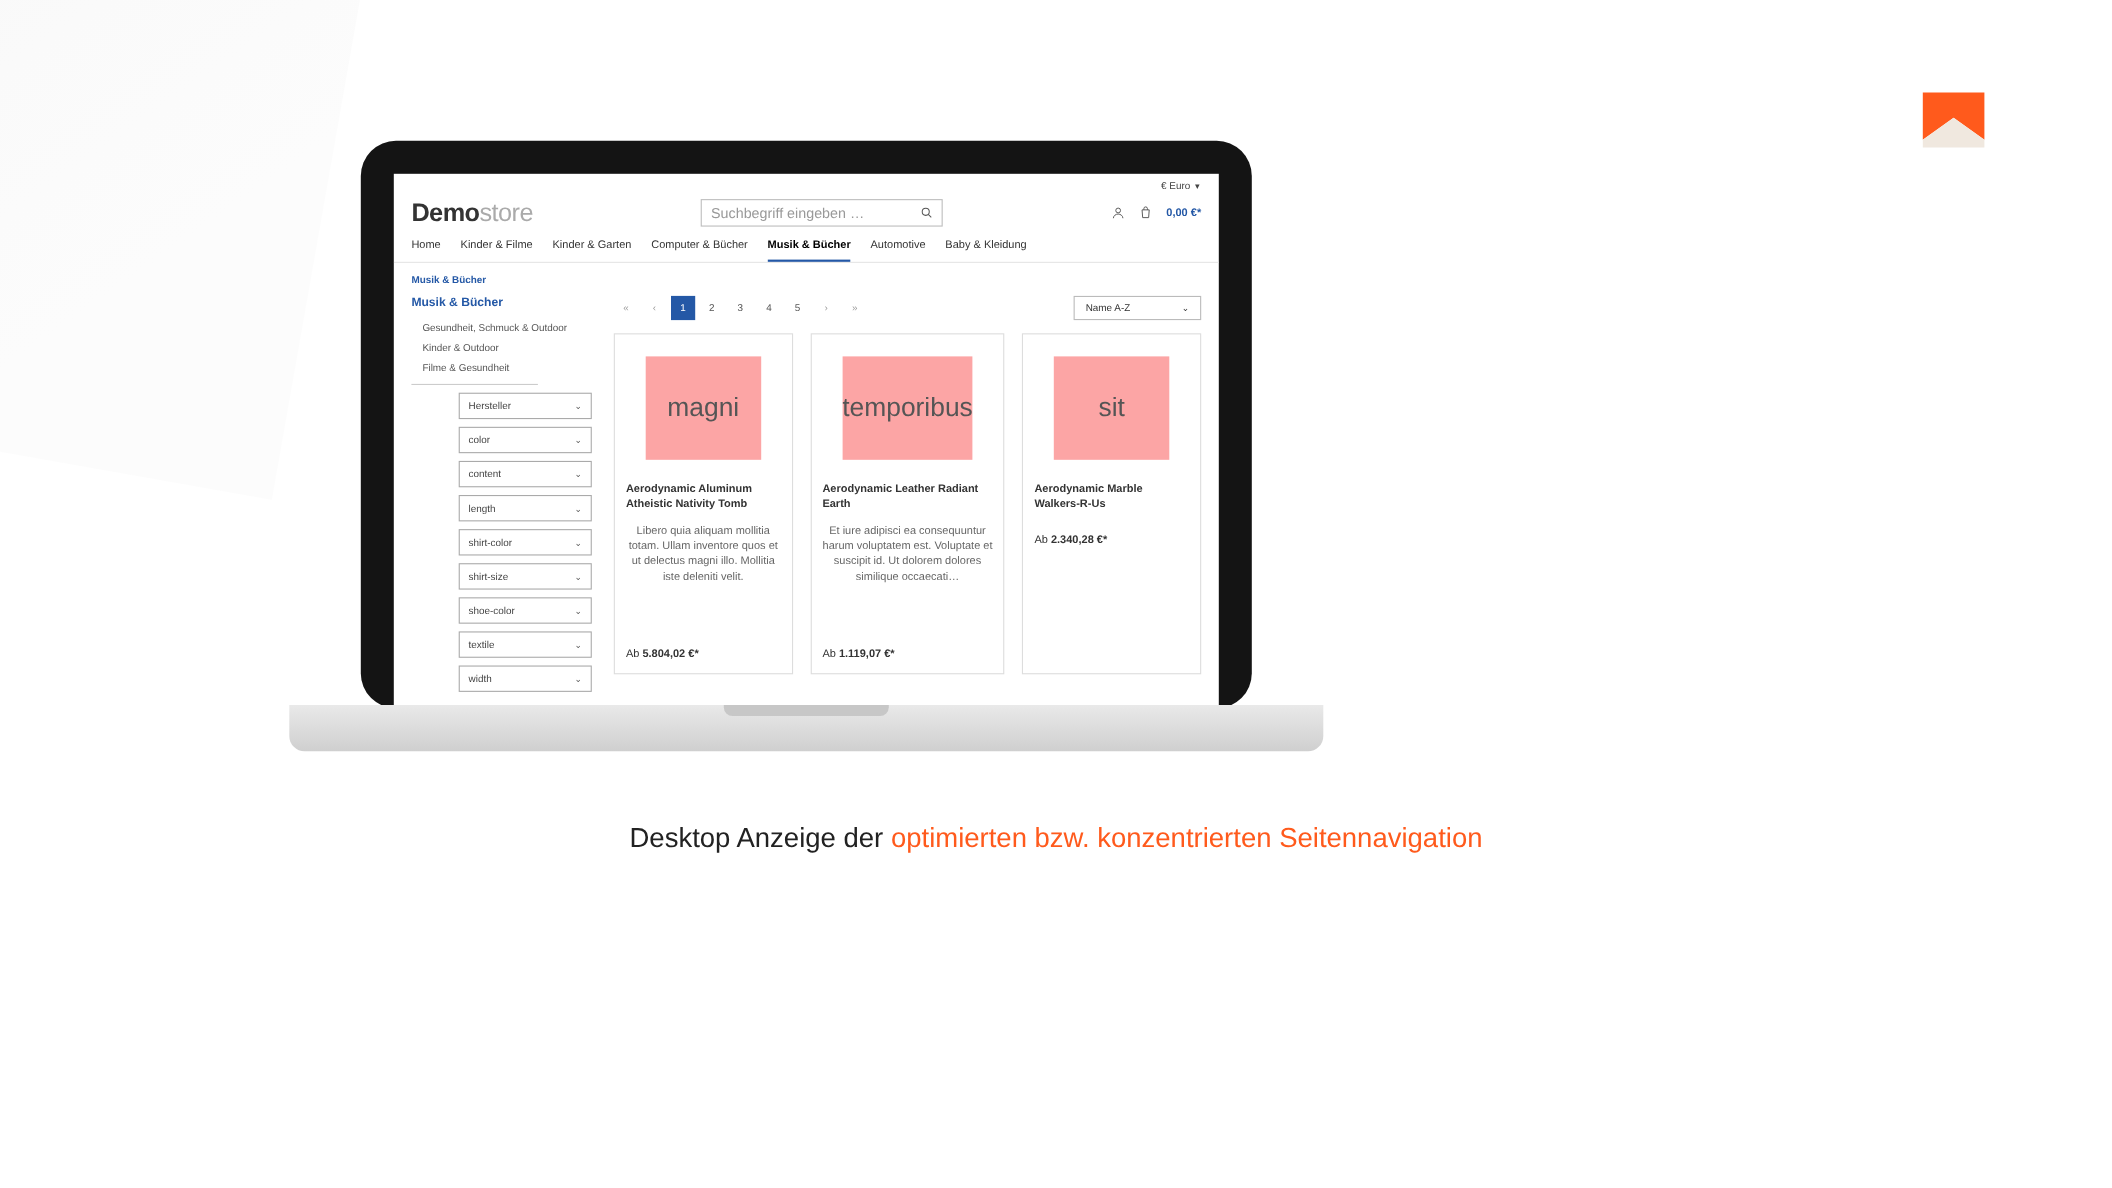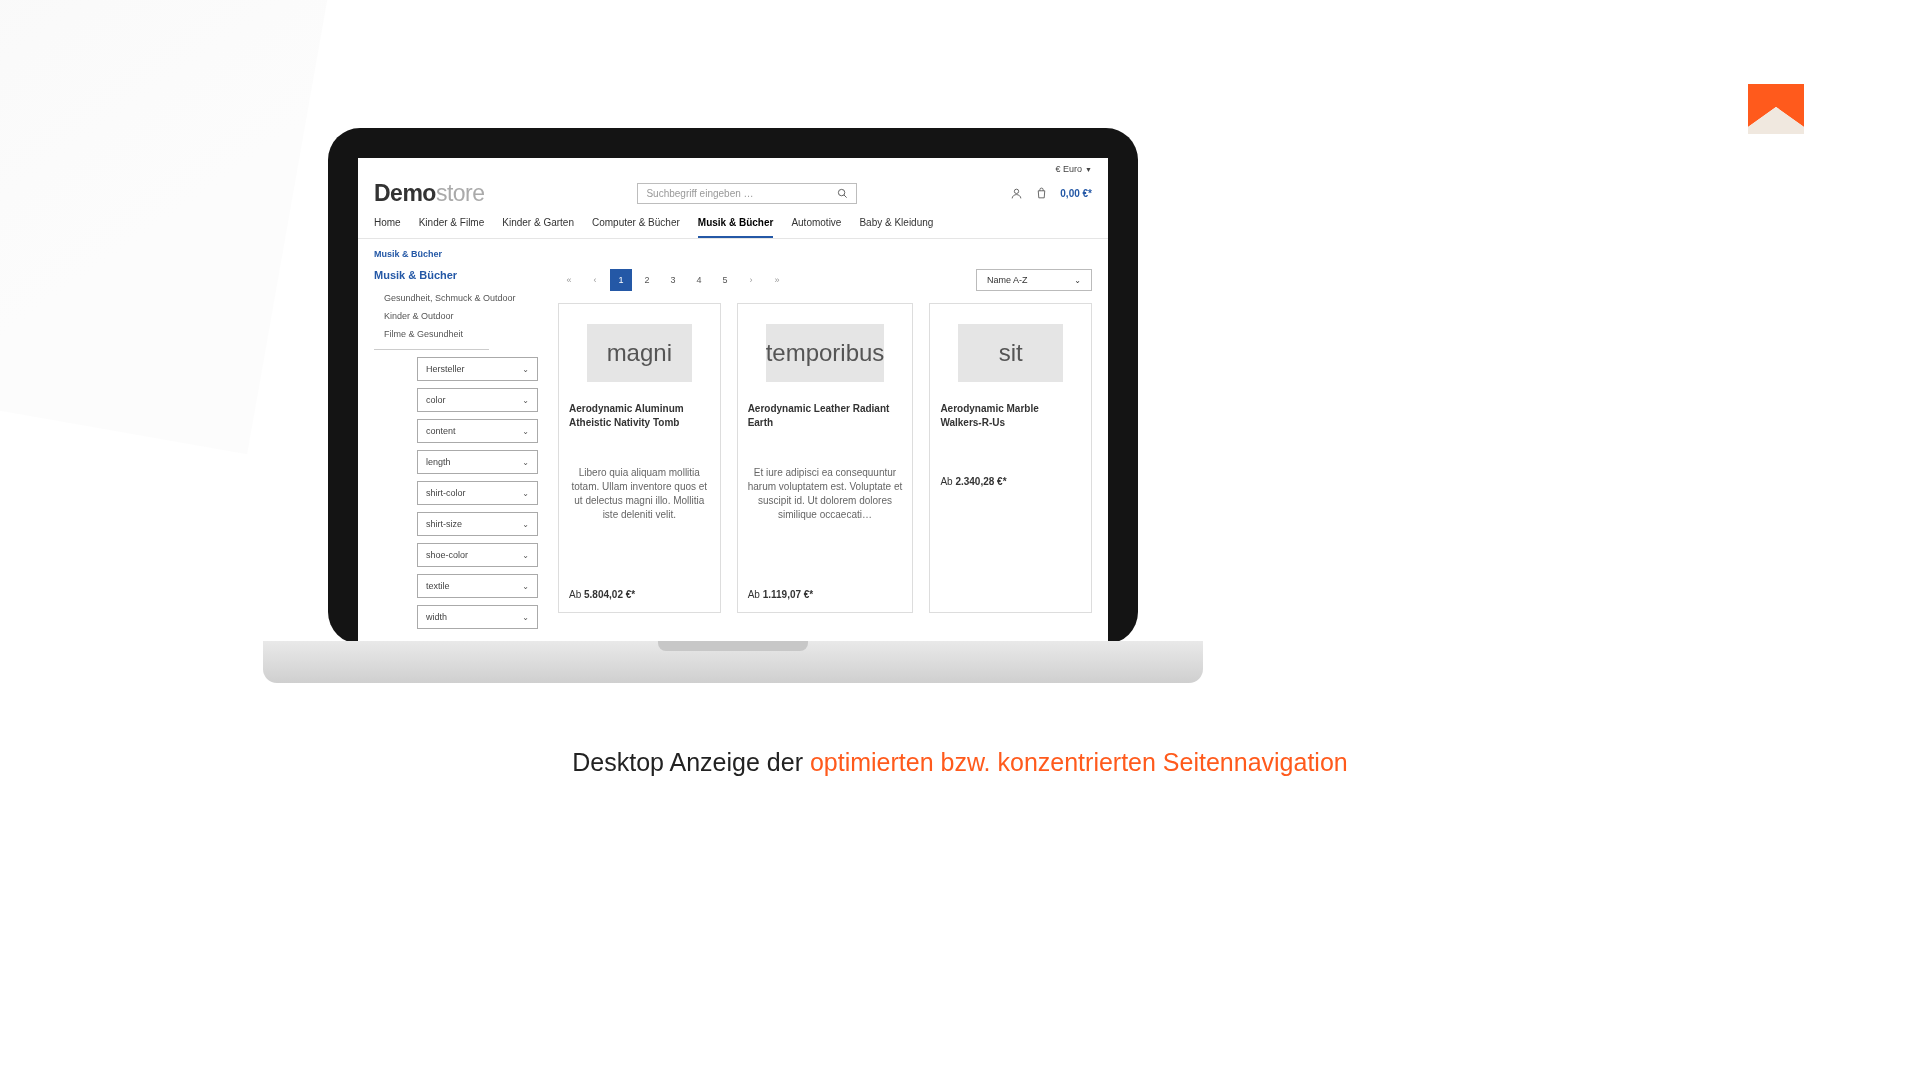--- a/index.html
+++ b/index.html
@@ -67,21 +67,21 @@
   .header {
     display: flex; align-items: center; justify-content: space-between;
     padding: 4px 16px 4px 16px;
   }
   .logo span.b { font-weight: 700; color: #333; }
   .logo { font-size: 23px; color: #aaa; letter-spacing: -0.5px; }
 
   .search {
     width: 220px; display: flex; align-items: center;
     border: 1px solid #bdbdbd; padding: 4px 8px;
-    font-size: 10px; color: #999;
+    font-size: 13px; color: #999;
     justify-content: space-between;
   }
   .search svg { width: 11px; height: 11px; }
 
   .icons { display: flex; align-items: center; gap: 12px; }
   .icons svg { width: 13px; height: 13px; }
   .cart-total { color: #2458a6; font-weight: 700; font-size: 10px; }
 
   .main-nav { display: flex; gap: 18px; padding: 6px 16px 0 16px; font-size: 10px; }
   .main-nav div { padding-bottom: 8px; }
@@ -120,26 +120,26 @@
     width: 116px; display: flex; justify-content: space-between; align-items: center;
   }
 
   .grid { display: flex; gap: 16px; }
   .card {
     flex: 1; border: 1px solid #ddd; padding: 10px 10px 12px 10px;
     display: flex; flex-direction: column;
     height: 310px;
   }
   .img-ph {
-    background: #e5e5e5; color: #555; font-size: 24px;
-    height: 58px; margin: 10px 18px 20px 18px;
+    background: #fca5a5; color: #555; font-size: 24px;
+    height: 94px; margin: 10px 18px 20px 18px;
     display: flex; align-items: center; justify-content: center;
     overflow: hidden;
   }
-  .p-name { font-weight: 700; font-size: 10px; line-height: 1.35; min-height: 28px; margin-bottom: 36px;}
+  .p-name { font-weight: 700; font-size: 10px; line-height: 1.35; min-height: 28px; margin-bottom: 10px;}
   .p-desc { font-size: 10px; color: #666; line-height: 1.4; flex: 1; text-align: center; }
   .p-price { font-size: 10px; margin-top: 10px; }
   .p-price b { font-weight: 700; }
 </style>
 </head>
 <body>
 
 <div class="bg-shape"></div>
 
 <div class="corner-logo">

